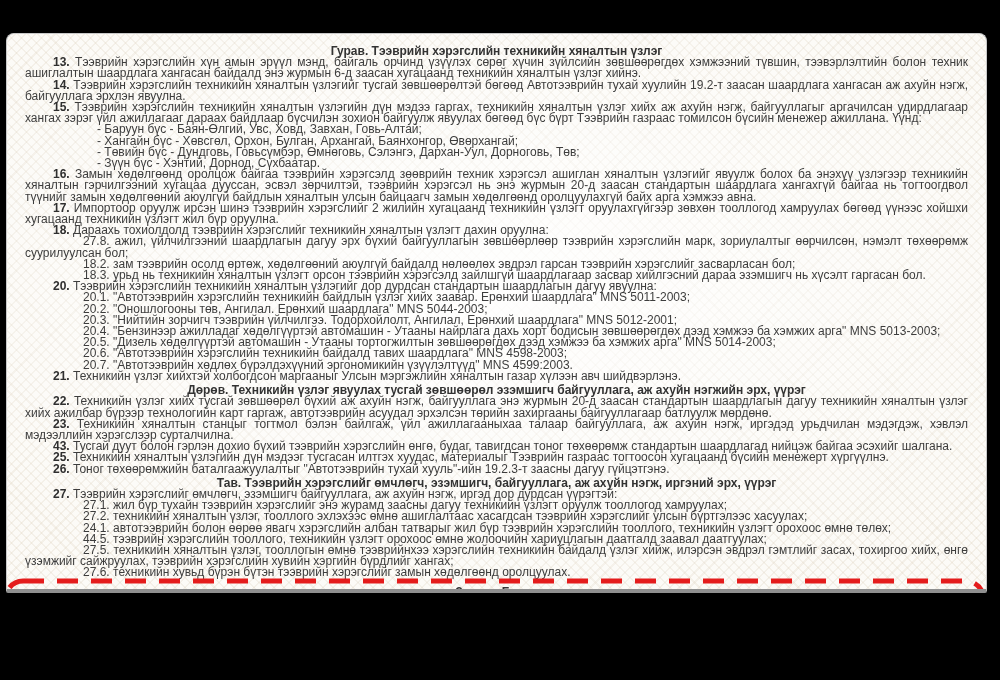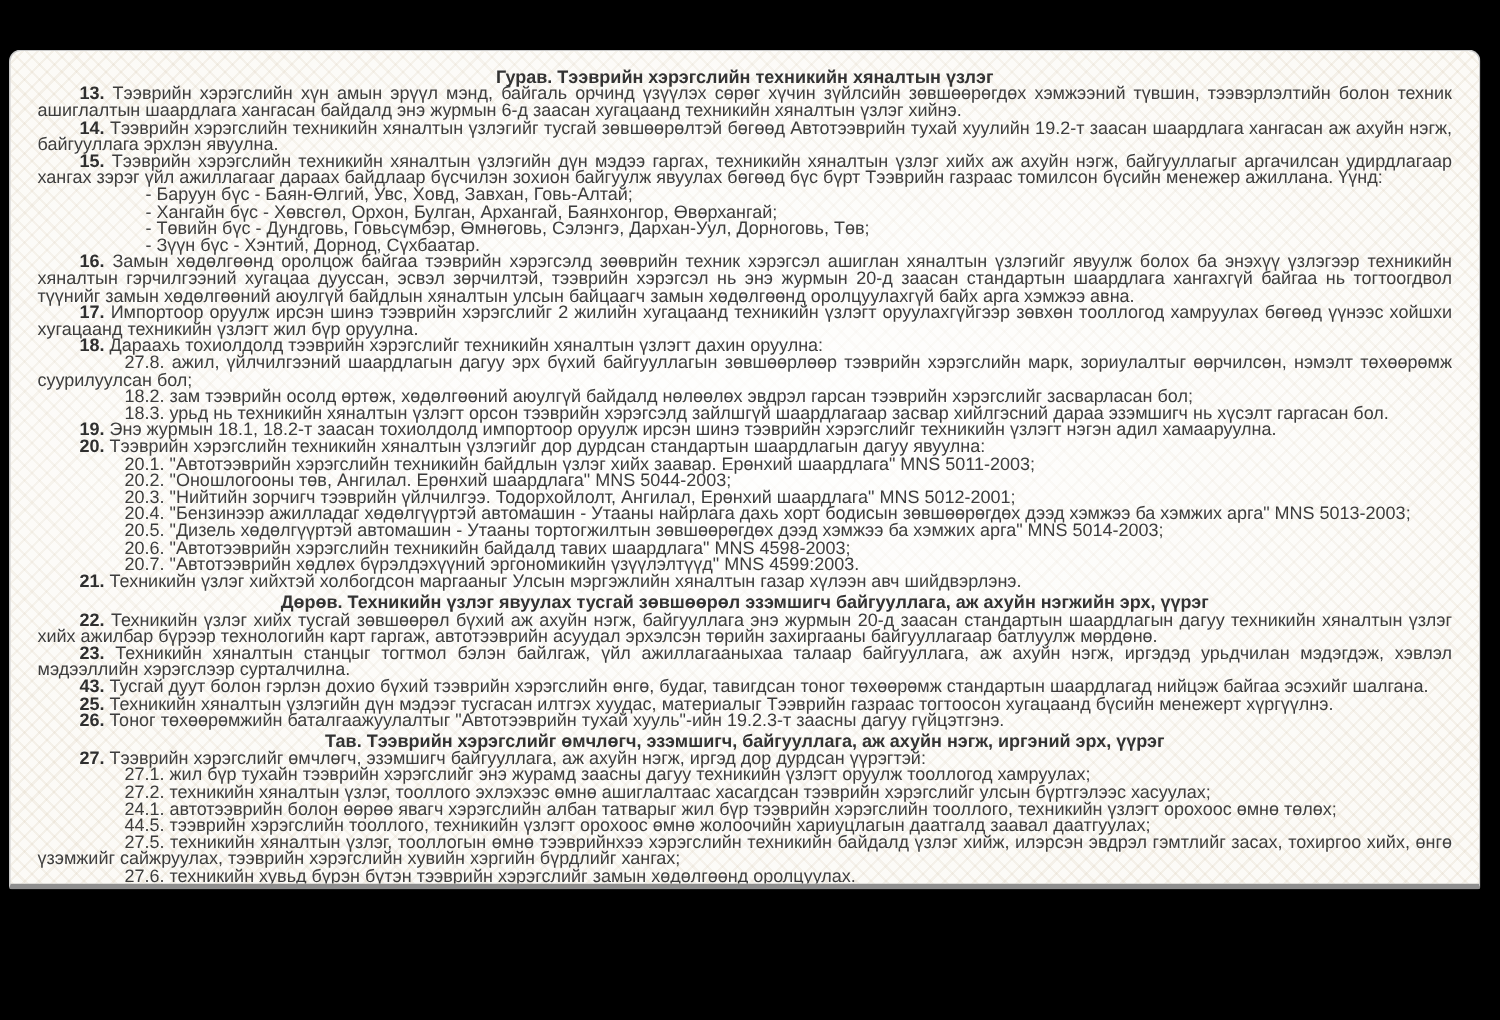--- a/index.html
+++ b/index.html
@@ -66,21 +66,20 @@
         <p class="para bullet">- Баруун бүс - Баян-Өлгий, Увс, Ховд, Завхан, Говь-Алтай;</p>
         <p class="para bullet">- Хангайн бүс - Хөвсгөл, Орхон, Булган, Архангай, Баянхонгор, Өвөрхангай;</p>
         <p class="para bullet">- Төвийн бүс - Дундговь, Говьсүмбэр, Өмнөговь, Сэлэнгэ, Дархан-Уул, Дорноговь, Төв;</p>
         <p class="para bullet">- Зүүн бүс - Хэнтий, Дорнод, Сүхбаатар.</p>
         <p class="para main"><b>16.</b> Замын хөдөлгөөнд оролцож байгаа тээврийн хэрэгсэлд зөөврийн техник хэрэгсэл ашиглан хяналтын үзлэгийг явуулж болох ба энэхүү үзлэгээр техникийн хяналтын гэрчилгээний хугацаа дууссан, эсвэл зөрчилтэй, тээврийн хэрэгсэл нь энэ журмын 20-д заасан стандартын шаардлага хангахгүй байгаа нь тогтоогдвол түүнийг замын хөдөлгөөний аюулгүй байдлын хяналтын улсын байцаагч замын хөдөлгөөнд оролцуулахгүй байх арга хэмжээ авна.</p>
         <p class="para main"><b>17.</b> Импортоор оруулж ирсэн шинэ тээврийн хэрэгслийг 2 жилийн хугацаанд техникийн үзлэгт оруулахгүйгээр зөвхөн тооллогод хамруулах бөгөөд үүнээс хойшхи хугацаанд техникийн үзлэгт жил бүр оруулна.</p>
         <p class="para main"><b>18.</b> Дараахь тохиолдолд тээврийн хэрэгслийг техникийн хяналтын үзлэгт дахин оруулна:</p>
         <p class="para sub">27.8. ажил, үйлчилгээний шаардлагын дагуу эрх бүхий байгууллагын зөвшөөрлөөр тээврийн хэрэгслийн марк, зориулалтыг өөрчилсөн, нэмэлт төхөөрөмж суурилуулсан бол;</p>
         <p class="para sub">18.2. зам тээврийн осолд өртөж, хөдөлгөөний аюулгүй байдалд нөлөөлөх эвдрэл гарсан тээврийн хэрэгслийг засварласан бол;</p>
         <p class="para sub">18.3. урьд нь техникийн хяналтын үзлэгт орсон тээврийн хэрэгсэлд зайлшгүй шаардлагаар засвар хийлгэсний дараа эзэмшигч нь хүсэлт гаргасан бол.</p>
-        <p class="para main"><b>19.</b> Энэ журмын 18.1, 18.2-т заасан тохиолдолд импортоор оруулж ирсэн шинэ тээврийн хэрэгслийг техникийн үзлэгт нэгэн адил хамааруулна.</p>
         <p class="para main"><b>20.</b> Тээврийн хэрэгслийн техникийн хяналтын үзлэгийг дор дурдсан стандартын шаардлагын дагуу явуулна:</p>
         <p class="para sub">20.1. "Автотээврийн хэрэгслийн техникийн байдлын үзлэг хийх заавар. Ерөнхий шаардлага" MNS 5011-2003;</p>
         <p class="para sub">20.2. "Оношлогооны төв, Ангилал. Ерөнхий шаардлага" MNS 5044-2003;</p>
         <p class="para sub">20.3. "Нийтийн зорчигч тээврийн үйлчилгээ. Тодорхойлолт, Ангилал, Ерөнхий шаардлага" MNS 5012-2001;</p>
         <p class="para sub">20.4. "Бензинээр ажилладаг хөдөлгүүртэй автомашин - Утааны найрлага дахь хорт бодисын зөвшөөрөгдөх дээд хэмжээ ба хэмжих арга" MNS 5013-2003;</p>
         <p class="para sub">20.5. "Дизель хөдөлгүүртэй автомашин - Утааны тортогжилтын зөвшөөрөгдөх дээд хэмжээ ба хэмжих арга" MNS 5014-2003;</p>
         <p class="para sub">20.6. "Автотээврийн хэрэгслийн техникийн байдалд тавих шаардлага" MNS 4598-2003;</p>
         <p class="para sub">20.7. "Автотээврийн хөдлөх бүрэлдэхүүний эргономикийн үзүүлэлтүүд" MNS 4599:2003.</p>
         <p class="para main"><b>21.</b> Техникийн үзлэг хийхтэй холбогдсон маргааныг Улсын мэргэжлийн хяналтын газар хүлээн авч шийдвэрлэнэ.</p>
       </div>

